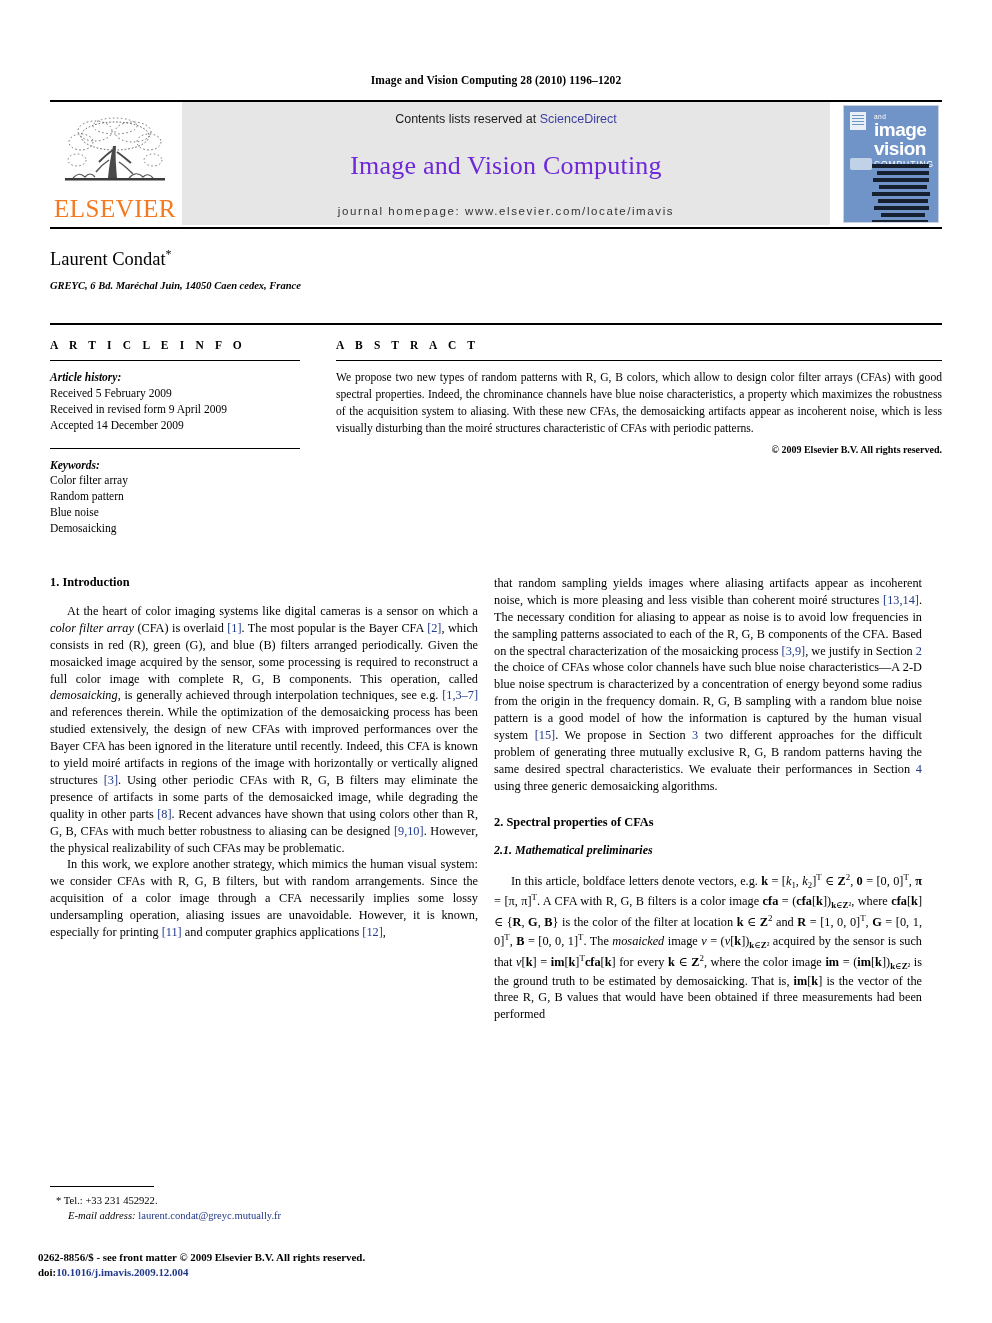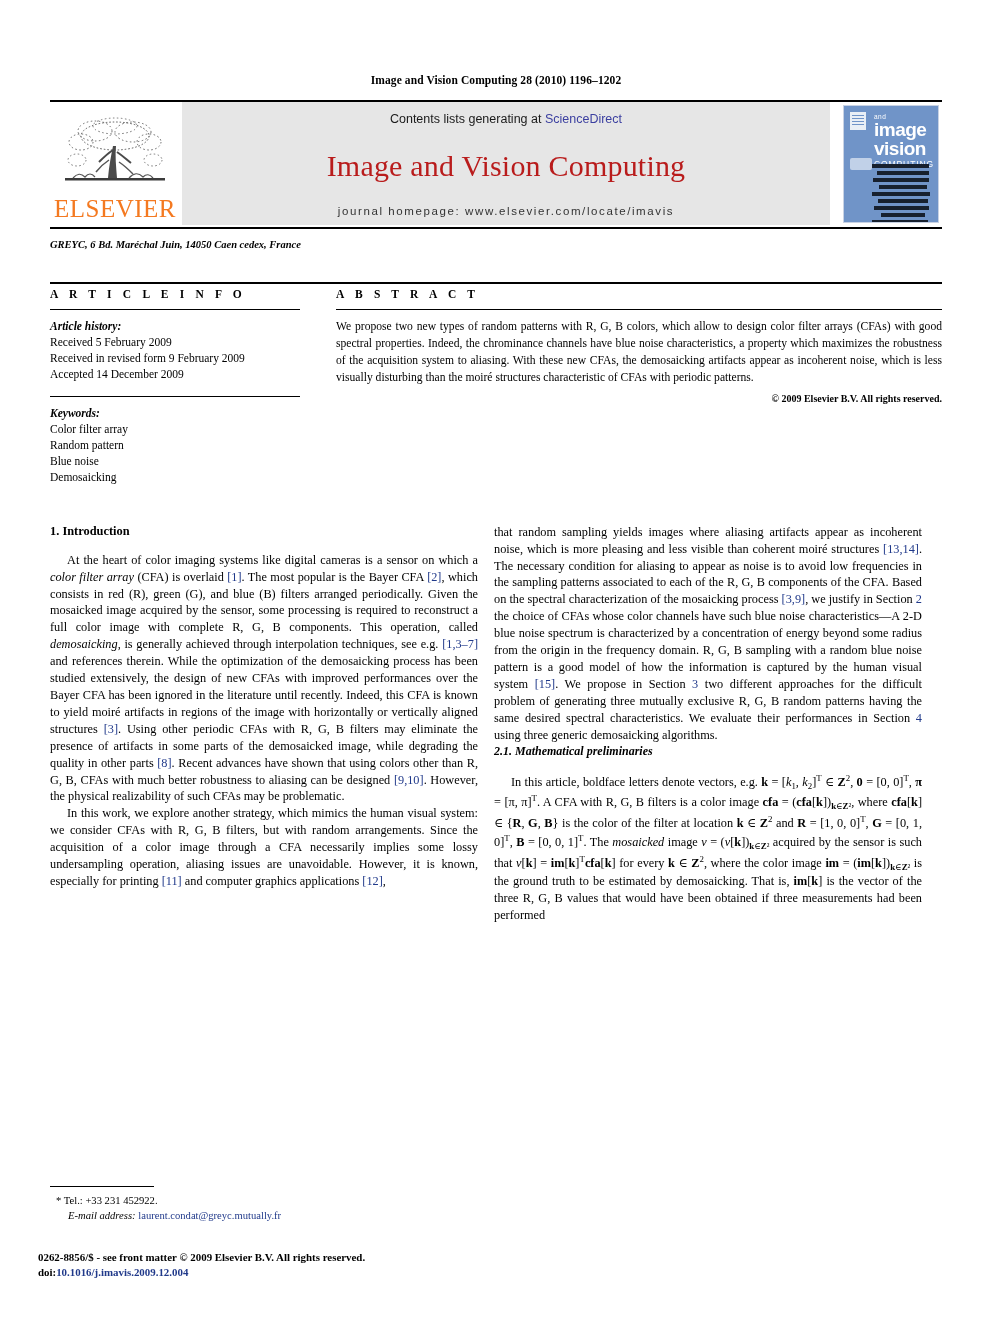--- a/index.html
+++ b/index.html
@@ -65,22 +65,22 @@
     margin-left: 2px;
   }
   .contents-line {
     font-family: "Liberation Sans", sans-serif;
     font-size: 12.5px;
     color: #1a1a1a;
   }
   .contents-line .sd { color: #3b3fa0; text-align: center; }
   .journal-title {
     font-family: "Liberation Serif", serif;
-    font-size: 30px;
-    color: #b91c1c;
+    font-size: 26px;
+    color: #6d28d9;
     letter-spacing: .2px;
   }
   .homepage-line {
     font-family: "Liberation Sans", sans-serif;
     font-size: 11.5px;
     letter-spacing: 1.6px;
     color: #333;
   }
   .cover-block {
     width: 102px;
@@ -143,21 +143,21 @@
     margin: 10px 50px 0 50px;
     font-size: 10.5px;
     font-style: italic;
     font-weight: bold;
   }
 
   
   .info-area {
     margin: 32px 50px 0 50px;
     border-top: 2px solid #000;
-    padding-top: 4px;
+    padding-top: 14px;
     display: flex;
   }
   .col-info { width: 268px; flex: 0 0 268px; padding-right: 18px; }
   .col-abs  { flex: 1 1 auto; padding-left: 18px; }
 
   .sec-label {
     font-size: 11.5px;
     font-weight: bold;
     letter-spacing: 4.2px;
     margin-bottom: 9px;
@@ -272,21 +272,21 @@
           <rect x="6" y="62" width="100" height="2.5" fill="#3b3b3b"></rect>
           <path d="M14 62 q6 -7 12 -1 q5 -6 10 0" stroke="#555" stroke-width="1.2" fill="none"></path>
           <path d="M70 62 q7 -8 14 -1 q5 -5 10 1" stroke="#555" stroke-width="1.2" fill="none"></path>
         </g>
       </svg>
       <div class="elsevier-word">ELSEVIER</div>
     </div>
 
     <div class="journal-band">
       <div class="contents-line">
-        <span>Contents lists generating at </span><span class="sd">ScienceDirect</span>
+        <span>Contents lists reserved at </span><span class="sd">ScienceDirect</span>
       </div>
       <div class="journal-title">Image and Vision Computing</div>
       <div class="homepage-line">journal homepage: www.elsevier.com/locate/imavis</div>
     </div>
 
     <div class="cover-block">
       <div class="cover">
         <div class="els-badge"></div>
         <div class="sdlogo"></div>
         <div class="ctitle">
@@ -306,30 +306,33 @@
           <div class="wave" style="margin-left:14%;width:72%"></div>
           <div class="wave" style="margin-left:0;width:90%"></div>
 
         </div>
       </div>
     </div>
   </div>
 
   <div class="title-rule" style="margin-top:2px"></div>
 
+  <div class="authors">
+    <span>Laurent Condat</span><span class="star">*</span>
+  </div>
   <div class="affiliation">GREYC, 6 Bd. Maréchal Juin, 14050 Caen cedex, France</div>
 
   <div class="info-area">
 
     <div class="col-info">
       <div class="sec-label">A R T I C L E   I N F O</div>
       <div class="hr-thin"></div>
       <div class="histline ital-b">Article history:</div>
       <div class="histline">Received 5 February 2009</div>
-      <div class="histline">Received in revised form 9 February 2009</div>
+      <div class="histline">Received in revised form 9 April 2009</div>
       <div class="histline">Accepted 14 December 2009</div>
       <div class="hr-thick"></div>
       <div class="kwline ital-b">Keywords:</div>
       <div class="kwline">Color filter array</div>
       <div class="kwline">Random pattern</div>
       <div class="kwline">Blue noise</div>
       <div class="kwline">Demosaicking</div>
     </div>
 
     <div class="col-abs">
@@ -346,20 +349,21 @@
       <div class="h2">1. Introduction</div>
 
       <p class="para"><span>At the heart of color imaging systems like digital cameras is a sensor on which a </span><i class="it">color filter array</i><span> (CFA) is overlaid </span><span class="cit">[1]</span><span>. The most popular is the Bayer CFA </span><span class="cit">[2]</span><span>, which consists in red (R), green (G), and blue (B) filters arranged periodically. Given the mosaicked image acquired by the sensor, some processing is required to reconstruct a full color image with complete R, G, B components. This operation, called </span><i class="it">demosaicking</i><span>, is generally achieved through interpolation techniques, see e.g. </span><span class="cit">[1,3–7]</span><span> and references therein. While the optimization of the demosaicking process has been studied extensively, the design of new CFAs with improved performances over the Bayer CFA has been ignored in the literature until recently. Indeed, this CFA is known to yield moiré artifacts in regions of the image with horizontally or vertically aligned structures </span><span class="cit">[3]</span><span>. Using other periodic CFAs with R, G, B filters may eliminate the presence of artifacts in some parts of the demosaicked image, while degrading the quality in other parts </span><span class="cit">[8]</span><span>. Recent advances have shown that using colors other than R, G, B, CFAs with much better robustness to aliasing can be designed </span><span class="cit">[9,10]</span><span>. However, the physical realizability of such CFAs may be problematic.</span></p>
 
       <p class="para"><span>In this work, we explore another strategy, which mimics the human visual system: we consider CFAs with R, G, B filters, but with random arrangements. Since the acquisition of a color image through a CFA necessarily implies some lossy undersampling operation, aliasing issues are unavoidable. However, it is known, especially for printing </span><span class="cit">[11]</span><span> and computer graphics applications </span><span class="cit">[12]</span><span>,</span></p>
     </div>
 
     <div class="bcol">
       <p class="para" style="text-indent:0"><span>that random sampling yields images where aliasing artifacts appear as incoherent noise, which is more pleasing and less visible than coherent moiré structures </span><span class="cit">[13,14]</span><span>. The necessary condition for aliasing to appear as noise is to avoid low frequencies in the sampling patterns associated to each of the R, G, B components of the CFA. Based on the spectral characterization of the mosaicking process </span><span class="cit">[3,9]</span><span>, we justify in Section </span><span class="cit">2</span><span> the choice of CFAs whose color channels have such blue noise characteristics—A 2-D blue noise spectrum is characterized by a concentration of energy beyond some radius from the origin in the frequency domain. R, G, B sampling with a random blue noise pattern is a good model of how the information is captured by the human visual system </span><span class="cit">[15]</span><span>. We propose in Section </span><span class="cit">3</span><span> two different approaches for the difficult problem of generating three mutually exclusive R, G, B random patterns having the same desired spectral characteristics. We evaluate their performances in Section </span><span class="cit">4</span><span> using three generic demosaicking algorithms.</span></p>
 
+      <div class="h2 spaced">2. Spectral properties of CFAs</div>
       <div class="h3">2.1. Mathematical preliminaries</div>
 
       <p class="para"><span>In this article, boldface letters denote vectors, e.g. </span><b class="bf">k</b><span> = [<i>k</i><sub class="sb">1</sub>, <i>k</i><sub class="sb">2</sub>]<sup class="sp">T</sup> ∈ <b>Z</b><sup class="sp">2</sup>, <b>0</b> = [0, 0]<sup class="sp">T</sup>, <b>π</b> = [π, π]<sup class="sp">T</sup>. A CFA with R, G, B filters is a color image <b>cfa</b> = (<b>cfa</b>[<b>k</b>])<sub class="sb"><b>k</b>∈<b>Z</b>²</sub>, where <b>cfa</b>[<b>k</b>] ∈ {<b>R</b>, <b>G</b>, <b>B</b>} is the color of the filter at location <b>k</b> ∈ <b>Z</b><sup class="sp">2</sup> and <b>R</b> = [1, 0, 0]<sup class="sp">T</sup>, <b>G</b> = [0, 1, 0]<sup class="sp">T</sup>, <b>B</b> = [0, 0, 1]<sup class="sp">T</sup>. The <i>mosaicked</i> image <i>ν</i> = (<i>ν</i>[<b>k</b>])<sub class="sb"><b>k</b>∈<b>Z</b>²</sub> acquired by the sensor is such that <i>ν</i>[<b>k</b>] = <b>im</b>[<b>k</b>]<sup class="sp">T</sup><b>cfa</b>[<b>k</b>] for every <b>k</b> ∈ <b>Z</b><sup class="sp">2</sup>, where the color image <b>im</b> = (<b>im</b>[<b>k</b>])<sub class="sb"><b>k</b>∈<b>Z</b>²</sub> is the ground truth to be estimated by demosaicking. That is, <b>im</b>[<b>k</b>] is the vector of the three R, G, B values that would have been obtained if three measurements had been performed</span></p>
     </div>
   </div>
 
   <div class="footnote">
     <div class="fn-rule"></div>
     <div class="fn-line"><span>*</span> <span>Tel.: +33 231 452922.</span></div>
     <div class="fn-line" style="padding-left:18px;text-indent:0"><i class="it">E-mail address:</i> <span class="mail">laurent.condat@greyc.mutually.fr</span></div>

